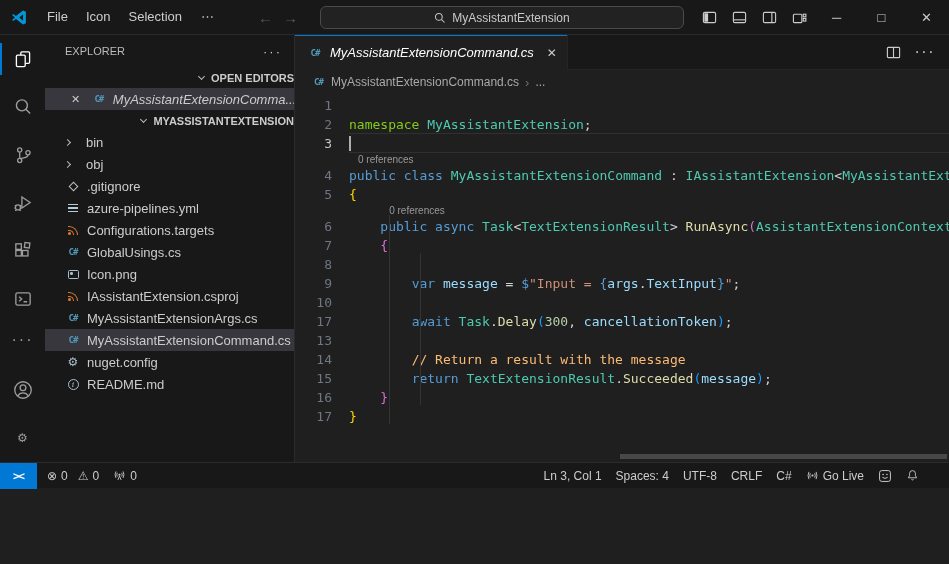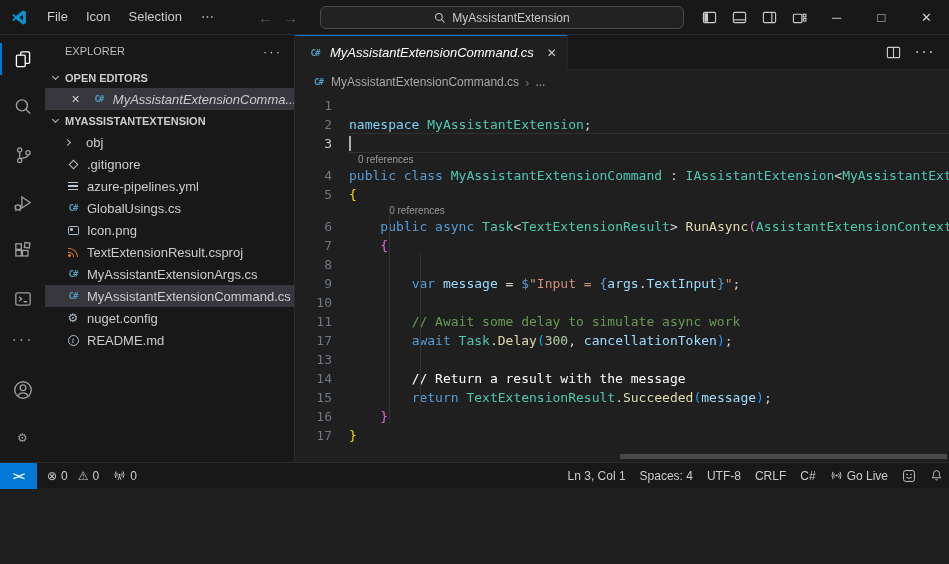--- a/index.html
+++ b/index.html
@@ -33,21 +33,21 @@
   .ab-spacer { flex:1; }
   .ab-dots { color:#9d9d9d; font-size:16px; letter-spacing:2px; height:34px; display:flex; align-items:center; }
   .ab-gear { font-size:19px; color:#9d9d9d; }
 
   
   .sidebar { width:250px; background:#181818; border-right:1px solid #2b2b2b; display:flex;
              flex-direction:column; flex:none; color:#cccccc; min-height:0; }
   .sb-title { height:32px; display:flex; align-items:center; padding:0 12px 0 20px; font-size:11px; color:#bbbbbb; flex:none; }
   .sb-title .dots { margin-left:auto; letter-spacing:2px; color:#cccccc; font-size:13px; }
   .sec-head { height:21px; display:flex; align-items:center; gap:7px; padding-left:8px; font-size:11px;
-              font-weight:bold; color:#cccccc; flex:none; }
+              font-weight:bold; color:#cccccc; flex:none;justify-content:flex-end; }
   .chev { width:5px; height:5px; border-right:1.4px solid #b9b9b9; border-bottom:1.4px solid #b9b9b9; display:inline-block; flex:none; }
   .chev.r { transform:rotate(-45deg); }
   .chev.d { transform:rotate(45deg); margin-top:-3px; }
   .oe-row { height:22px; display:flex; align-items:center; background:#37373d; padding-left:26px; gap:6px; font-size:13px; flex:none; }
   .oe-close { color:#cccccc; font-size:11px; width:14px; }
   .italic { font-style:italic; }
   .tree { flex:none; }
   .trow { height:22px; display:flex; align-items:center; padding-left:20px; gap:6px; font-size:13px; color:#cccccc; }
   .trow.sel { background:#37373d; }
   .tlabel { white-space:nowrap; overflow:hidden; }
@@ -96,21 +96,21 @@
   .guide { position:absolute; width:1px; background:#333333; }
   .hscroll { position:absolute; height:5px; background:rgba(121,121,121,0.45); bottom:3px; border-radius:0; }
 
   
   .statusbar { height:26px; background:#181818; border-top:1px solid #2b2b2b; display:flex; align-items:center;
                color:#cccccc; font-size:12px; flex:none; }
   .remote-chip { width:37px; height:26px; background:#0078d4; color:#ffffff; display:flex; align-items:center;
                  justify-content:center; font-size:11px; font-weight:bold; letter-spacing:-1px; flex:none; }
   .sb-item { display:flex; align-items:center; gap:4px; padding:0 6px; height:22px; }
   .sb-group-left { display:flex; align-items:center; margin-left:4px; gap:2px; }
-  .sb-right { margin-left:auto; display:flex; align-items:center; gap:2px; padding-right:0; }
+  .sb-right { margin-left:auto; display:flex; align-items:center; gap:2px; padding-right:24px; }
   .glyph { font-family:"DejaVu Sans",sans-serif; font-size:12px; }
   svg.ic { display:block; }
 </style>
 </head>
 <body>
 
 <div class="win">
 
   <div class="titlebar">
     <div class="tb-logo">
@@ -244,56 +244,70 @@
 
       <div class="sec-head">
         <span class="chev d"></span>
         <span>MYASSISTANTEXTENSION</span>
       </div>
 
       <div class="tree" id="file-tree">
           <div class="trow">
             <span class="chev r"></span>
             <span style="width: 4px;"></span>
+            <span class="tlabel">bin</span>
+          </div>
+          <div class="trow">
+            <span class="chev r"></span>
+            <span style="width: 4px;"></span>
             <span class="tlabel">obj</span>
           </div>
           <div class="trow">
             <span class="fi">
               <i class="diamond"></i>
             </span>
             <span class="tlabel">.gitignore</span>
           </div>
           <div class="trow">
             <span class="fi">
               <i class="bars">
                 <i></i>
                 <i></i>
                 <i></i>
               </i>
             </span>
             <span class="tlabel">azure-pipelines.yml</span>
           </div>
           <div class="trow">
-            <span class="fi fi-csharp">C#</span>
-            <span class="tlabel">GlobalUsings.cs</span>
-          </div>
-          <div class="trow">
-            <span class="fi">
-              <i class="imgic"></i>
-            </span>
-            <span class="tlabel">Icon.png</span>
-          </div>
-          <div class="trow">
             <span class="fi">
               <i class="rss">
                 <i class="a1"></i>
                 <i class="a2"></i>
               </i>
             </span>
-            <span class="tlabel">TextExtensionResult.csproj</span>
+            <span class="tlabel">Configurations.targets</span>
+          </div>
+          <div class="trow">
+            <span class="fi fi-csharp">C#</span>
+            <span class="tlabel">GlobalUsings.cs</span>
+          </div>
+          <div class="trow">
+            <span class="fi">
+              <i class="imgic"></i>
+            </span>
+            <span class="tlabel">Icon.png</span>
+          </div>
+          <div class="trow">
+            <span class="fi">
+              <i class="rss">
+                <i class="a1"></i>
+                <i class="a2"></i>
+              </i>
+            </span>
+            <span class="tlabel">IAssistantExtension.csproj</span>
           </div>
           <div class="trow">
             <span class="fi fi-csharp">C#</span>
             <span class="tlabel">MyAssistantExtensionArgs.cs</span>
           </div>
           <div class="trow sel">
             <span class="fi fi-csharp">C#</span>
             <span class="tlabel">MyAssistantExtensionCommand.cs</span>
           </div>
           <div class="trow">
@@ -334,21 +348,21 @@
       </div>
 
       <div class="codearea">
         <div id="code-lines">
             <div class="crow">
               <span class="ln">1</span>
               <span class="lc"></span>
             </div>
             <div class="crow">
               <span class="ln">2</span>
-              <span class="lc"><span style="color: #7dd3fc;">namespace</span><span style="color: rgb(212, 212, 212);"> </span><span style="color: rgb(78, 201, 176);">MyAssistantExtension</span><span style="color: rgb(212, 212, 212);">;</span></span>
+              <span class="lc"><span style="color: #84cc16;">namespace</span><span style="color: rgb(212, 212, 212);"> </span><span style="color: rgb(78, 201, 176);">MyAssistantExtension</span><span style="color: rgb(212, 212, 212);">;</span></span>
             </div>
             <div class="crow">
               <span class="ln act">3</span>
               <span class="lc cur"><span class="cursor"></span></span>
             </div>
             <div class="lens" style="padding-left: 63px;">0 references</div>
             <div class="crow">
               <span class="ln">4</span>
               <span class="lc"><span style="color: rgb(86, 156, 214);">public</span><span style="color: rgb(212, 212, 212);"> </span><span style="color: rgb(86, 156, 214);">class</span><span style="color: rgb(212, 212, 212);"> </span><span style="color: rgb(78, 201, 176);">MyAssistantExtensionCommand</span><span style="color: rgb(212, 212, 212);"> : </span><span style="color: rgb(78, 201, 176);">IAssistantExtension</span><span style="color: rgb(212, 212, 212);">&lt;</span><span style="color: rgb(78, 201, 176);">MyAssistantExtensionArgs</span></span>
             </div>
@@ -371,34 +385,30 @@
             </div>
             <div class="crow">
               <span class="ln">9</span>
               <span class="lc"><span style="color: rgb(212, 212, 212);">        </span><span style="color: rgb(86, 156, 214);">var</span><span style="color: rgb(212, 212, 212);"> </span><span style="color: rgb(156, 220, 254);">message</span><span style="color: rgb(212, 212, 212);"> = </span><span style="color: rgb(86, 156, 214);">$</span><span style="color: rgb(206, 145, 120);">"Input = </span><span style="color: rgb(86, 156, 214);">{</span><span style="color: rgb(156, 220, 254);">args</span><span style="color: rgb(212, 212, 212);">.</span><span style="color: rgb(156, 220, 254);">TextInput</span><span style="color: rgb(86, 156, 214);">}</span><span style="color: rgb(206, 145, 120);">"</span><span style="color: rgb(212, 212, 212);">;</span></span>
             </div>
             <div class="crow">
               <span class="ln">10</span>
               <span class="lc"></span>
             </div>
             <div class="crow">
-              <span class="ln">11</span>
-              <span class="lc"><span style="color: rgb(212, 212, 212);">        </span><span style="color: rgb(106, 153, 85);">// Await some delay to simulate async work</span></span>
-            </div>
-            <div class="crow">
               <span class="ln">17</span>
               <span class="lc"><span style="color: rgb(212, 212, 212);">        </span><span style="color: rgb(86, 156, 214);">await</span><span style="color: rgb(212, 212, 212);"> </span><span style="color: rgb(78, 201, 176);">Task</span><span style="color: rgb(212, 212, 212);">.</span><span style="color: rgb(220, 220, 170);">Delay</span><span style="color: rgb(23, 159, 255);">(</span><span style="color: rgb(181, 206, 168);">300</span><span style="color: rgb(212, 212, 212);">, </span><span style="color: rgb(156, 220, 254);">cancellationToken</span><span style="color: rgb(23, 159, 255);">)</span><span style="color: rgb(212, 212, 212);">;</span></span>
             </div>
             <div class="crow">
               <span class="ln">13</span>
               <span class="lc"></span>
             </div>
             <div class="crow">
               <span class="ln">14</span>
-              <span class="lc"><span style="color: rgb(212, 212, 212);">        </span><span style="color: #ffffff;">// Return a result with the message</span></span>
+              <span class="lc"><span style="color: rgb(212, 212, 212);">        </span><span style="color: #fdba74;">// Return a result with the message</span></span>
             </div>
             <div class="crow">
               <span class="ln">15</span>
               <span class="lc"><span style="color: rgb(212, 212, 212);">        </span><span style="color: rgb(86, 156, 214);">return</span><span style="color: rgb(212, 212, 212);"> </span><span style="color: rgb(78, 201, 176);">TextExtensionResult</span><span style="color: rgb(212, 212, 212);">.</span><span style="color: rgb(220, 220, 170);">Succeeded</span><span style="color: rgb(23, 159, 255);">(</span><span style="color: rgb(156, 220, 254);">message</span><span style="color: rgb(23, 159, 255);">)</span><span style="color: rgb(212, 212, 212);">;</span></span>
             </div>
             <div class="crow">
               <span class="ln">16</span>
               <span class="lc"><span style="color: rgb(212, 212, 212);">    </span><span style="color: rgb(218, 112, 214);">}</span></span>
             </div>
             <div class="crow">

